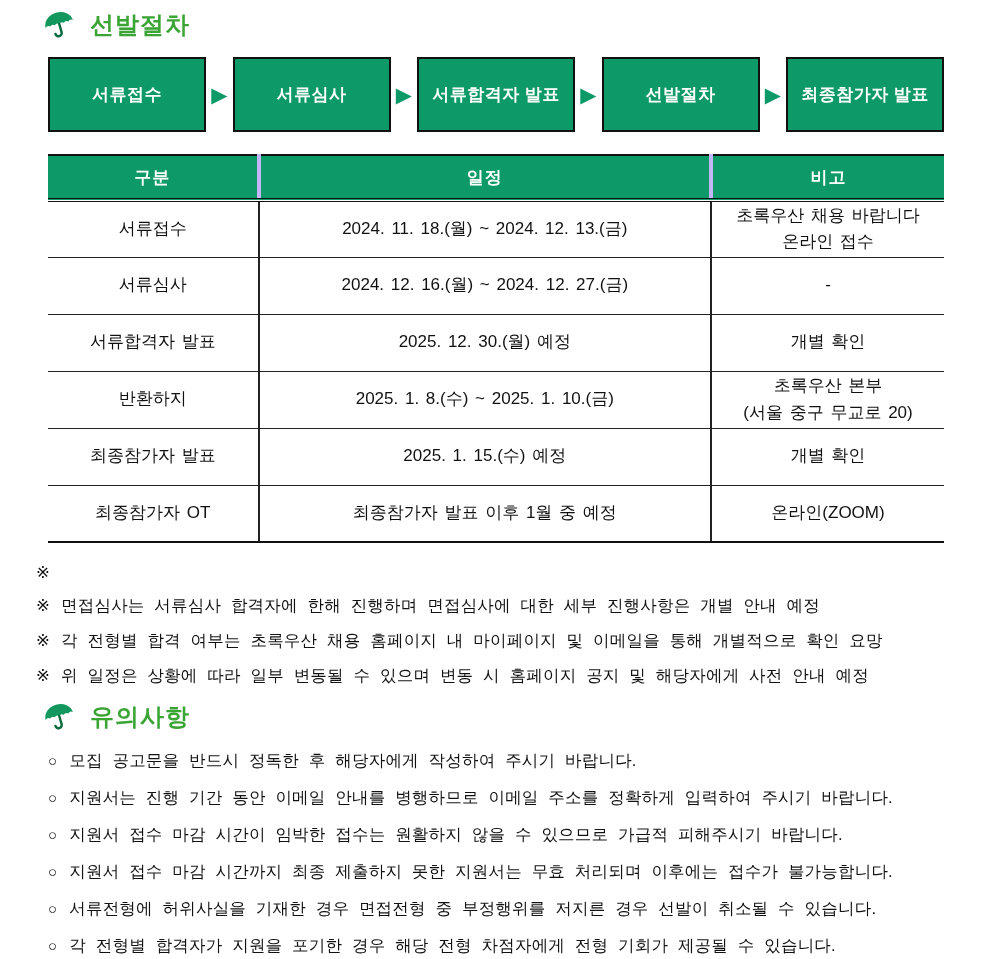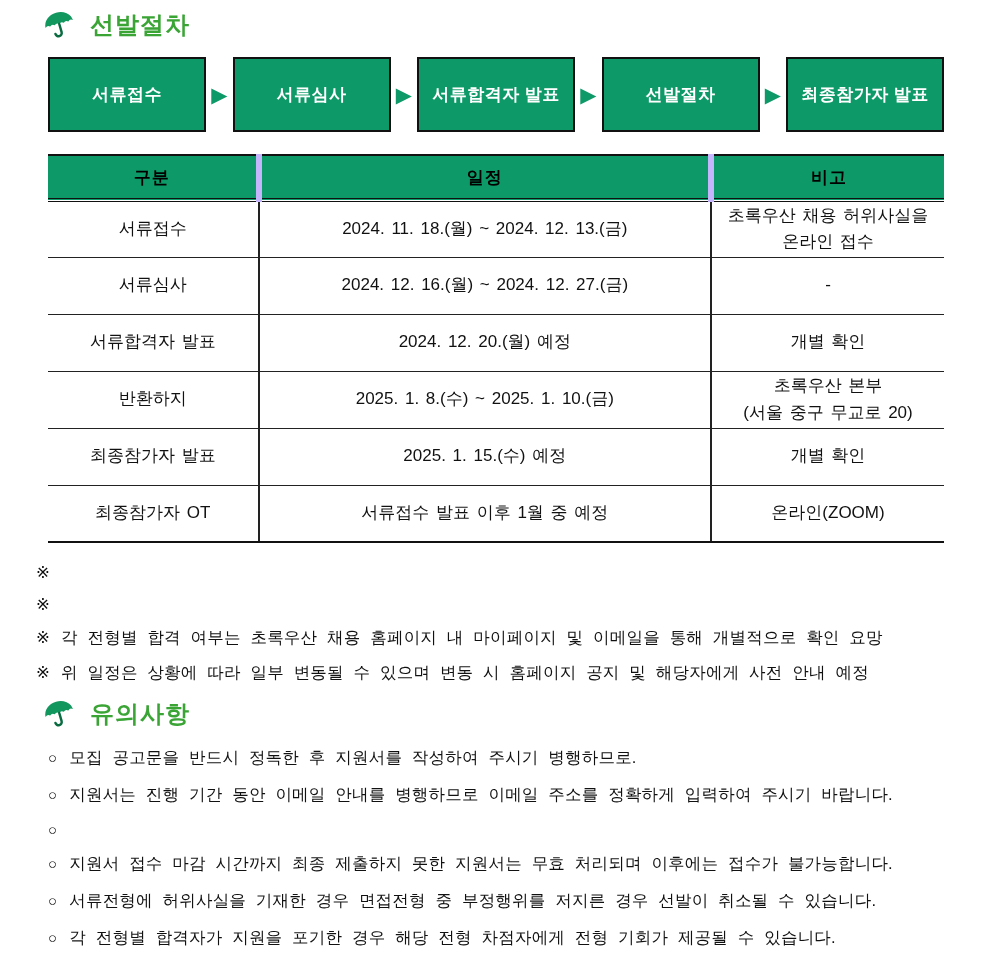--- a/index.html
+++ b/index.html
@@ -40,28 +40,28 @@
 
   
   table.sched {
     width: 100%; border-collapse: collapse; table-layout: fixed;
     margin-top: 22px;
   }
   table.sched col.c1 { width: 23.5%; }
   table.sched col.c2 { width: 50.5%; }
   table.sched col.c3 { width: 26%; }
   table.sched thead th {
-    background: #0e9a68; color: #000000;
+    background: #0e9a68; color: #ffffff;
     font-size: 17px; font-weight: bold;
     height: 45px; text-align: center; vertical-align: middle;
     border-top: 2px solid #111;
     border-bottom: 4px double #111;
     letter-spacing: 1px;
   }
-  table.sched thead th + th { border-left: 6px solid #c4b5fd; }
+  table.sched thead th + th { border-left: 4px solid #c4b5fd; }
   table.sched tbody td {
     height: 57px; text-align: center; vertical-align: middle;
     font-size: 17px; border-bottom: 1px solid #222;
     word-spacing: 2px; line-height: 1.55;
   }
   table.sched tbody td + td { border-left: 2px solid #222; }
   table.sched tbody tr:last-child td { border-bottom: 2px solid #111; }
   td.note-cell { white-space: pre-line; }
 
   
@@ -122,58 +122,59 @@
       <tr>
         <th>구분</th>
         <th>일정</th>
         <th>비고</th>
       </tr>
     </thead>
     <tbody>
       <tr>
         <td>서류접수</td>
         <td>2024. 11. 18.(월) ~ 2024. 12. 13.(금)</td>
-        <td class="note-cell">초록우산 채용 허위사실을
+        <td class="note-cell">초록우산 채용 바랍니다
 온라인 접수</td>
       </tr>
       <tr>
         <td>서류심사</td>
         <td>2024. 12. 16.(월) ~ 2024. 12. 27.(금)</td>
         <td class="note-cell">-</td>
       </tr>
       <tr>
         <td>서류합격자 발표</td>
-        <td>2024. 12. 20.(월) 예정</td>
+        <td>2025. 12. 30.(월) 예정</td>
         <td class="note-cell">개별 확인</td>
       </tr>
       <tr>
         <td>반환하지</td>
         <td>2025. 1. 8.(수) ~ 2025. 1. 10.(금)</td>
         <td class="note-cell">초록우산 본부
 (서울 중구 무교로 20)</td>
       </tr>
       <tr>
         <td>최종참가자 발표</td>
         <td>2025. 1. 15.(수) 예정</td>
         <td class="note-cell">개별 확인</td>
       </tr>
       <tr>
         <td>최종참가자 OT</td>
-        <td>서류접수 발표 이후 1월 중 예정</td>
+        <td>최종참가자 발표 이후 1월 중 예정</td>
         <td class="note-cell">온라인(ZOOM)</td>
       </tr>
     </tbody>
   </table>
 
   <div class="footnotes">
     <div class="fn-line">
       <span class="fn-mark">※</span>
     </div>
     <div class="fn-line">
       <span class="fn-mark">※</span>
+      <span>면접심사는 서류심사 합격자에 한해 진행하며 면접심사에 대한 세부 진행사항은 개별 안내 예정</span>
     </div>
     <div class="fn-line">
       <span class="fn-mark">※</span>
       <span>각 전형별 합격 여부는 초록우산 채용 홈페이지 내 마이페이지 및 이메일을 통해 개별적으로 확인 요망</span>
     </div>
     <div class="fn-line">
       <span class="fn-mark">※</span>
       <span>위 일정은 상황에 따라 일부 변동될 수 있으며 변동 시 홈페이지 공지 및 해당자에게 사전 안내 예정</span>
     </div>
   </div>
@@ -186,28 +187,29 @@
           <path d="M18 17 V26 a3.4 3.4 0 0 1 -6.8 0" fill="none" stroke="#0a6b40" stroke-width="2.6" stroke-linecap="round"></path>
         </g>
       </svg>
     </span>
     <span class="sec-title">유의사항</span>
   </div>
 
   <div class="cautions">
     <div class="ct-line">
       <span class="ct-mark">○</span>
-      <span>모집 공고문을 반드시 정독한 후 지원서를 작성하여 주시기 병행하므로.</span>
+      <span>모집 공고문을 반드시 정독한 후 해당자에게 작성하여 주시기 바랍니다.</span>
     </div>
     <div class="ct-line">
       <span class="ct-mark">○</span>
       <span>지원서는 진행 기간 동안 이메일 안내를 병행하므로 이메일 주소를 정확하게 입력하여 주시기 바랍니다.</span>
     </div>
     <div class="ct-line">
       <span class="ct-mark">○</span>
+      <span>지원서 접수 마감 시간이 임박한 접수는 원활하지 않을 수 있으므로 가급적 피해주시기 바랍니다.</span>
     </div>
     <div class="ct-line">
       <span class="ct-mark">○</span>
       <span>지원서 접수 마감 시간까지 최종 제출하지 못한 지원서는 무효 처리되며 이후에는 접수가 불가능합니다.</span>
     </div>
     <div class="ct-line">
       <span class="ct-mark">○</span>
       <span>서류전형에 허위사실을 기재한 경우 면접전형 중 부정행위를 저지른 경우 선발이 취소될 수 있습니다.</span>
     </div>
     <div class="ct-line">

